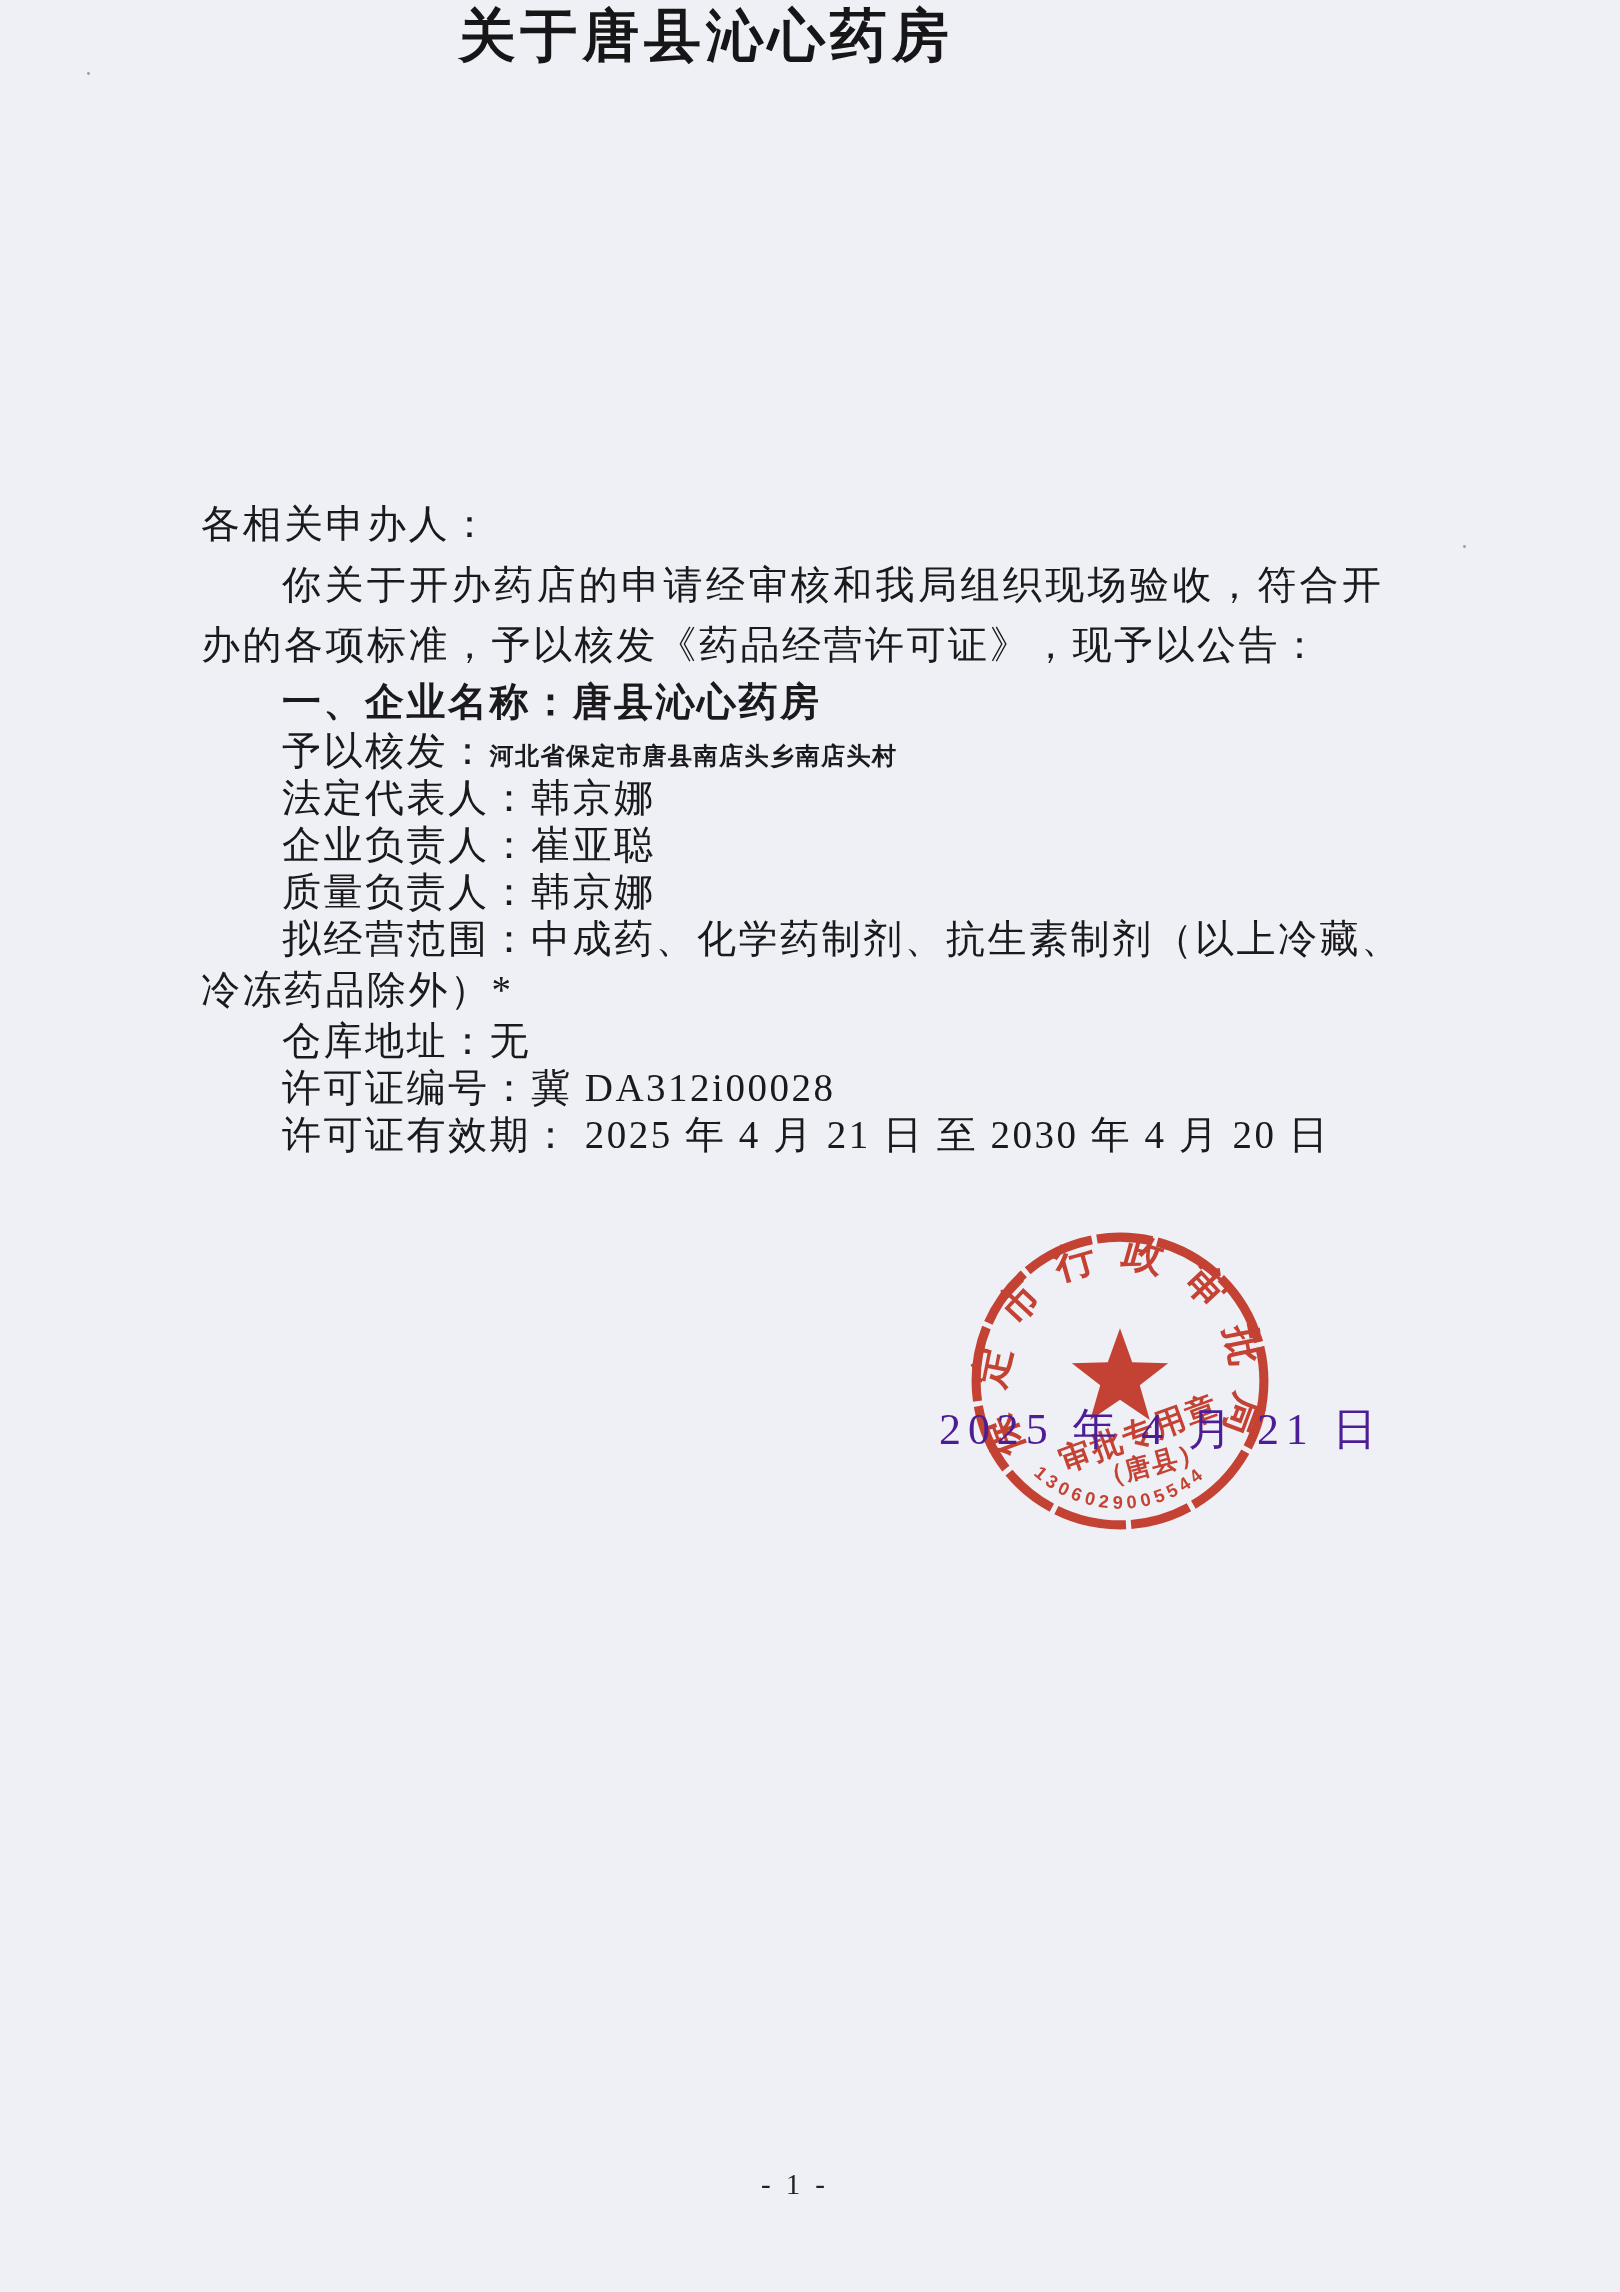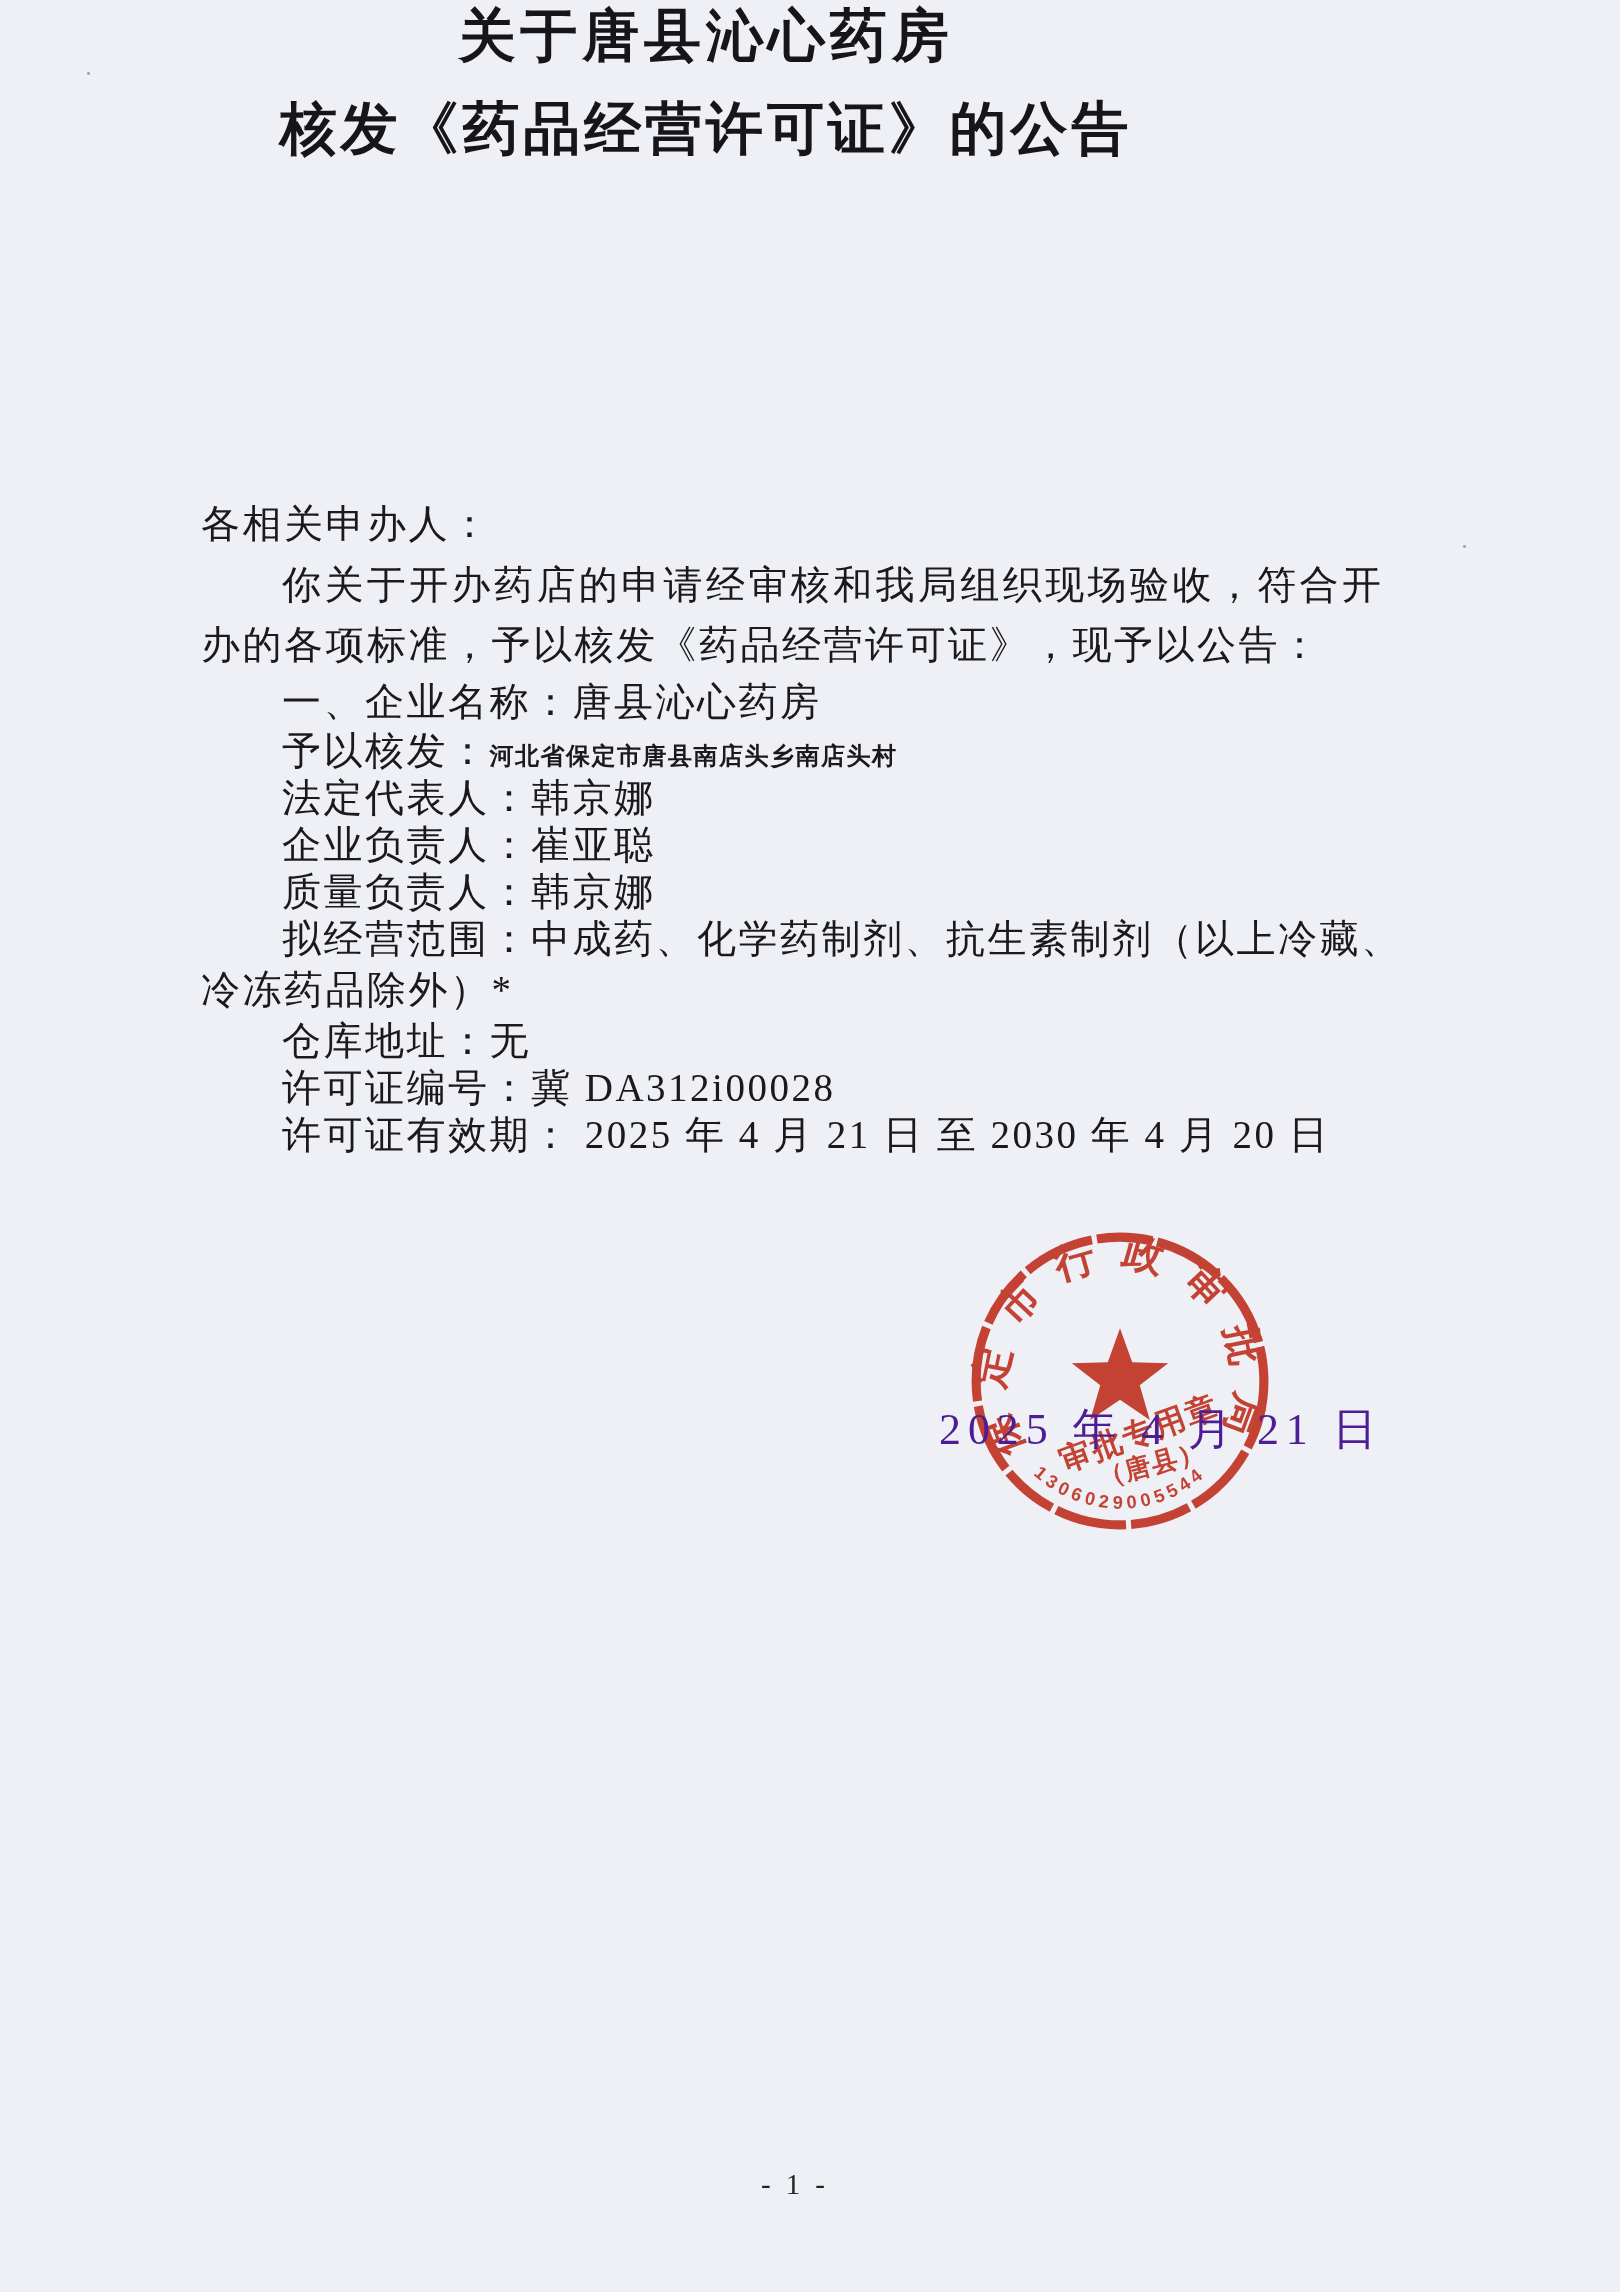--- a/index.html
+++ b/index.html
@@ -15,21 +15,21 @@
     position:absolute;left:0;top:292;width:1412px;text-align:center;
     font-weight:bold;font-size:57px;line-height:71px;color:#161618;
   }
   .title-line1{letter-spacing:4.9px;margin-bottom:21.6px;}
   .title-line2{letter-spacing:3.9px;}
   
   .bodytext{position:absolute;left:0;top:0;width:1620px;font-size:39px;color:#1a1a1c;}
   .line{position:absolute;white-space:nowrap;letter-spacing:2.5px;line-height:47px;}
   .at-margin{left:201px;}
   .indented{left:282px;}
-  .bold{font-weight:normal;}
+  .bold{font-weight:bold;}
   .addr-small{font-size:24px;font-weight:600;letter-spacing:1.5px;}
   
   .date-line{
     position:absolute;left:939px;top:1400px;
     font-size:44px;letter-spacing:6.9px;color:#4c1d95;z-index:3;white-space:nowrap;
   }
   
   .seal{
     position:absolute;left:968px;top:1229px;width:304px;height:304px;
     mix-blend-mode:multiply;opacity:.94;z-index:2;
@@ -51,21 +51,20 @@
 </head>
 <body style="background: rgb(238, 240, 245);">
 
 <div class="page">
 
   <span class="speck speck1"></span>
   <span class="speck speck2"></span>
 
   <div class="title-block">
     <div class="title-line1">关于唐县沁心药房</div>
-    <div class="title-line2">核发《药品经营许可证》的公告</div>
   </div>
 
   <div class="bodytext">
     <div class="line at-margin" style="top:500px">各相关申办人：</div>
     <div class="line indented" style="top:561px;letter-spacing:3.4px">你关于开办药店的申请经审核和我局组织现场验收，符合开</div>
     <div class="line at-margin" style="top:621px">办的各项标准，予以核发《药品经营许可证》，现予以公告：</div>
     <div class="line indented bold" style="top:678px">一、企业名称：唐县沁心药房</div>
     <div class="line indented" style="top:727px"><span>予以核发：</span><span class="addr-small">河北省保定市唐县南店头乡南店头村</span></div>
     <div class="line indented" style="top:774px">法定代表人：韩京娜</div>
     <div class="line indented" style="top:821px">企业负责人：崔亚聪</div>

